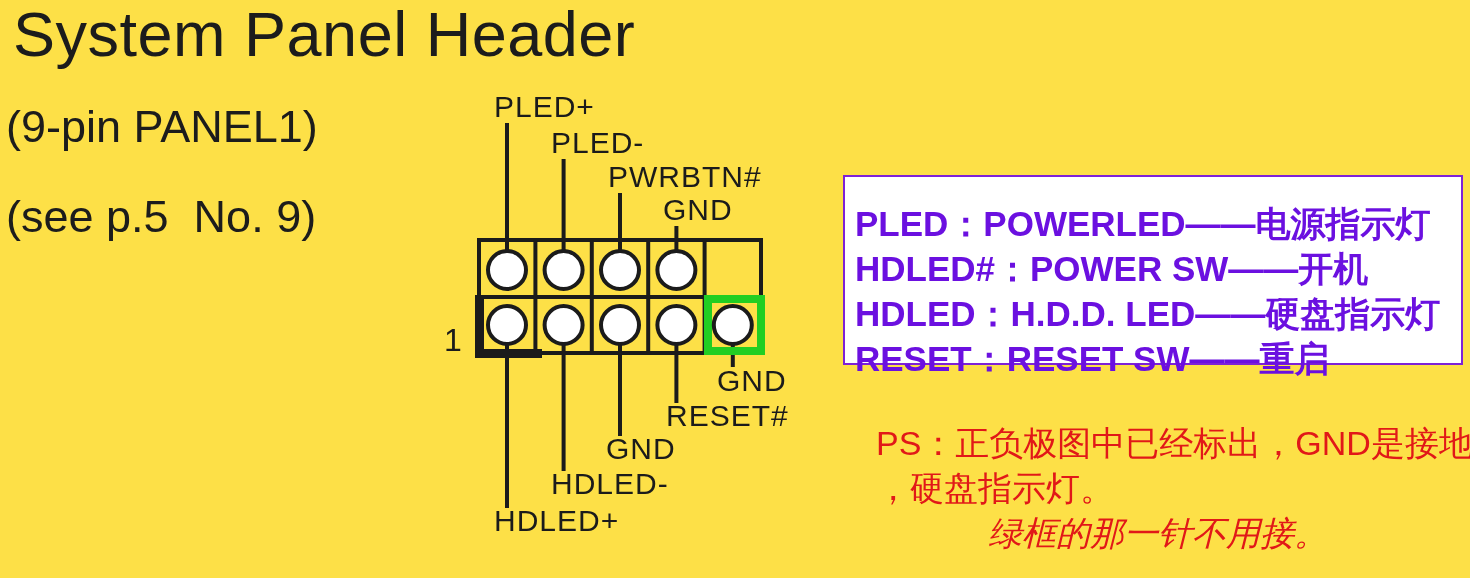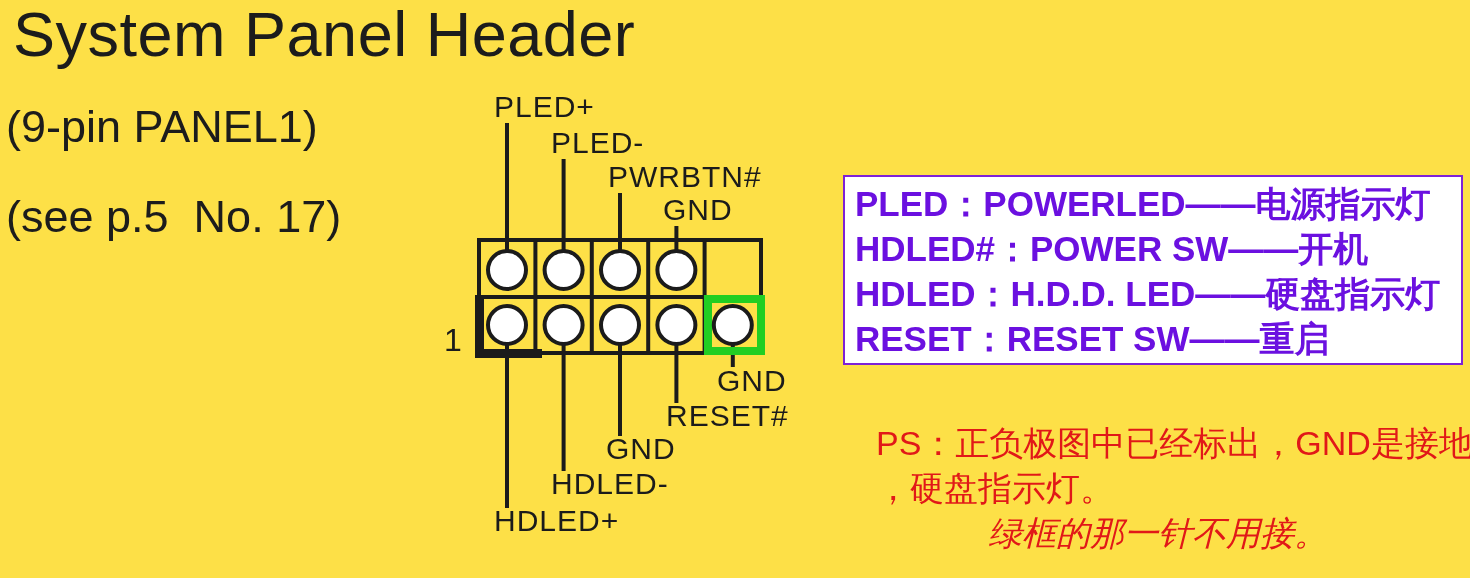--- a/index.html
+++ b/index.html
@@ -44,21 +44,21 @@
     fill: #1b1b1b;
   }
   #diagram-svg text.pin-one { font-size: 32px; }
   .legend-box {
     position: absolute;
     left: 843px;
     top: 175px;
     width: 620px;
     height: 190px;
     border: 2px solid #7e22d6;
-    padding: 4px 0 0 10px;
+    padding: 24px 0 0 10px;
     background: #ffffff;
   }
   .legend-line {
     font-size: 35px;
     line-height: 45px;
     font-weight: bold;
     color: #6b10e0;
     white-space: nowrap;
   }
   .ps-note {
@@ -75,21 +75,21 @@
   }
   .note-line.indent { margin-left: 112px; font-style: italic; }
 </style>
 </head>
 <body>
 
 <div id="page">
 
   <div class="title">System Panel Header</div>
   <div class="subtitle pin">(9-pin PANEL1)</div>
-  <div class="subtitle ref">(see p.5  No. 17)</div>
+  <div class="subtitle ref">(see p.5  No. 9)</div>
 
   <svg id="diagram-svg" width="1470" height="578" viewBox="0 0 1470 578">
 
     <line x1="507" y1="123" x2="507" y2="253" stroke="#1b1b1b" stroke-width="4"></line>
     <line x1="563.6" y1="159" x2="563.6" y2="253" stroke="#1b1b1b" stroke-width="4"></line>
     <line x1="620" y1="193" x2="620" y2="253" stroke="#1b1b1b" stroke-width="4"></line>
     <line x1="676.4" y1="226" x2="676.4" y2="253" stroke="#1b1b1b" stroke-width="4"></line>
 
     <line x1="507" y1="343" x2="507" y2="508" stroke="#1b1b1b" stroke-width="4"></line>
     <line x1="563.6" y1="343" x2="563.6" y2="471" stroke="#1b1b1b" stroke-width="4"></line>

